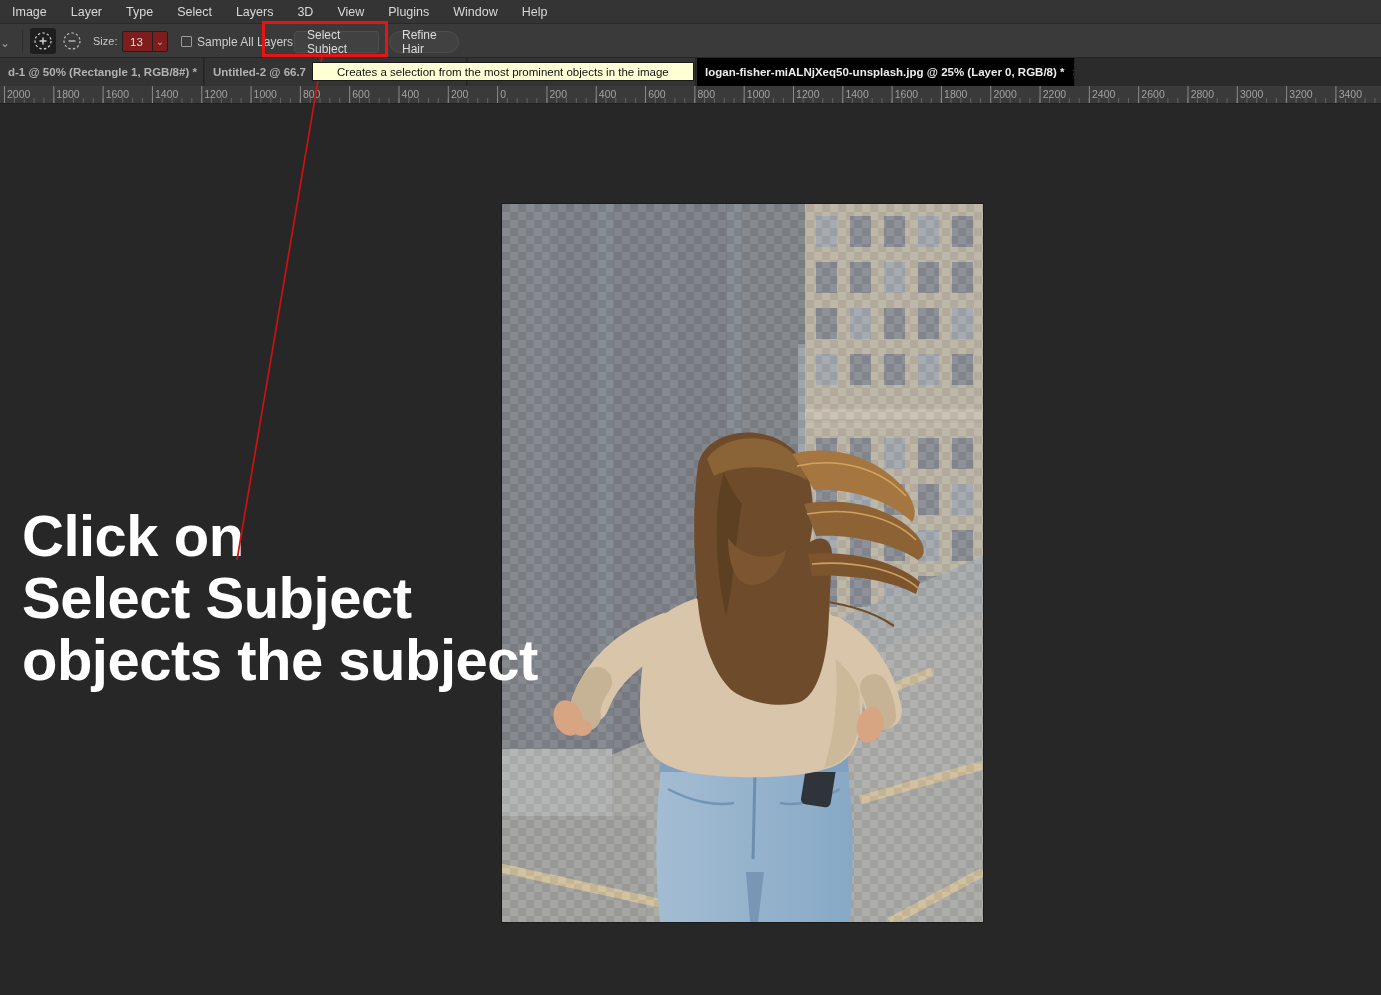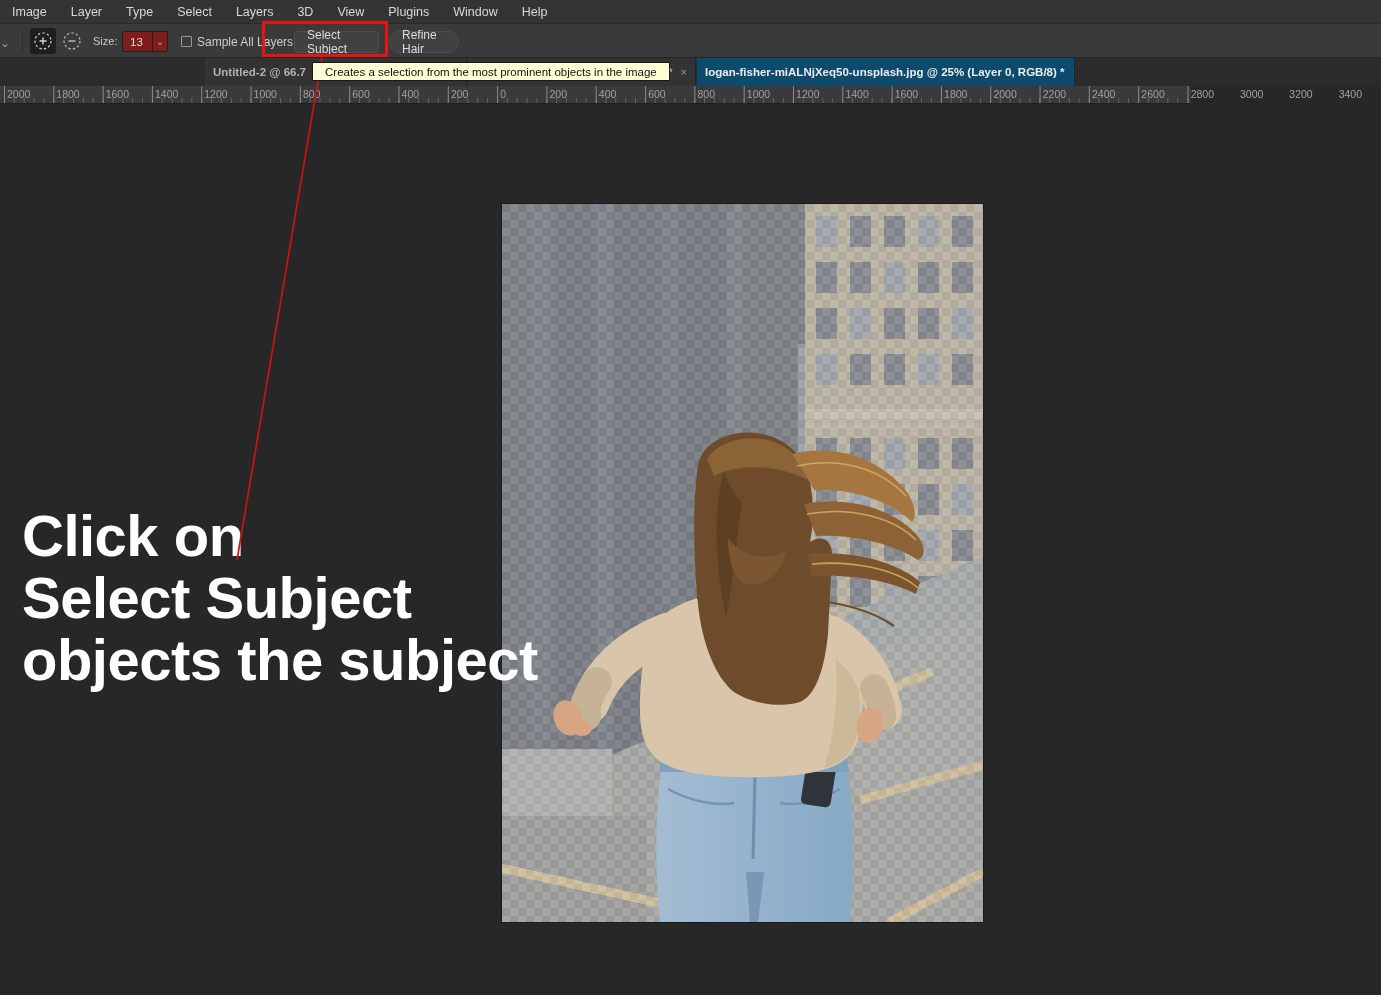--- a/index.html
+++ b/index.html
@@ -39,25 +39,25 @@
   #btn-refine-hair { left:389px; width:70px;border-radius:11px; }
 
   
   #tabbar { left:0; top:58px; width:1381px; height:28px; background:#2b2b2b; }
   .doc-tab { position:absolute; top:0; height:28px; background:#333333;
     display:flex; align-items:center; padding:0 8px; gap:8px; overflow:hidden;
     border-right:1px solid #242424; }
   .doc-tab .tlabel { color:#b2b2b2; font-size:11.5px; font-weight:700; white-space:nowrap; }
   .doc-tab .tclose { color:#9a9a9a; font-size:11px; }
   #tab-3 { justify-content:flex-end; }
-  #tab-4 { background:#0c4a6e; }
+  #tab-4 { background:#000000; }
   #tab-4 .tlabel { color:#ececec; }
 
   
-  #ruler { left:0; top:86px; width:1191px; height:18px; background:#3a3a3a;
+  #ruler { left:0; top:86px; width:1381px; height:18px; background:#3a3a3a;
     border-bottom:1px solid #202020;
     background-image:
       linear-gradient(to right,#8a8a8a 0 1px,transparent 1px),
       linear-gradient(to right,#636363 0 1px,transparent 1px);
     background-size:49.32px 100%, 9.86px 5px;
     background-position:4px 0, 4px 100%;
     background-repeat:repeat-x, repeat-x; }
   .rlab { position:absolute; top:2px; color:#a2a2a2; font-size:10.5px; padding-left:3px; }
 
   
@@ -65,21 +65,21 @@
     line-height:62px; letter-spacing:-0.5px; z-index:2; }
 
   
   #red-box { left:262px; top:21px; width:126px; height:36px;
     border:3px solid #e81414; z-index:45; }
   #red-line { left:0; top:0; width:1381px; height:995px; z-index:40; pointer-events:none; }
 
   
   #tooltip { left:312px; top:62px; height:19px; background:#ffffd6;
     border:1px solid #1a1a1a; color:#111; font-size:11.5px; z-index:50;
-    display:flex; align-items:center; padding:0 12px; white-space:nowrap; }
+    display:flex; align-items:center; padding:0 24px; white-space:nowrap; }
 
   
   #doc-canvas { left:502px; top:204px; width:481px; height:718px;
     background:repeating-conic-gradient(#cdcdcd 0% 25%, #b2b2b2 0% 50%) 0 0/16px 16px;
     box-shadow:0 0 0 1px #1b1b1b; z-index:1; }
   #doc-canvas svg { position:absolute; inset:0; }
 </style>
 </head>
 <body>
 
@@ -122,20 +122,24 @@
     </div>
 
     <div id="sample-check" class="abs"></div>
     <span id="sample-label" class="abs">Sample All Layers</span>
 
     <div id="btn-select-subject" class="ps-btn abs">Select Subject</div>
     <div id="btn-refine-hair" class="ps-btn abs">Refine Hair</div>
   </div>
 
   <div id="tabbar" class="abs">
+    <div class="doc-tab" id="tab-1" style="left:0;width:204px;">
+      <span class="tlabel">d-1 @ 50% (Rectangle 1, RGB/8#) *</span>
+
+    </div>
     <div class="doc-tab" id="tab-2" style="left:205px;width:262px;">
       <span class="tlabel">Untitled-2 @ 66.7</span>
     </div>
     <div class="doc-tab" id="tab-3" style="left:468px;width:228px;">
       <span class="tlabel">GB/8#) *</span>
       <span class="tclose">×</span>
     </div>
     <div class="doc-tab" id="tab-4" style="left:697px;width:378px;">
       <span class="tlabel">logan-fisher-miALNjXeq50-unsplash.jpg @ 25% (Layer 0, RGB/8) *</span>
       <span class="tclose">×</span>

